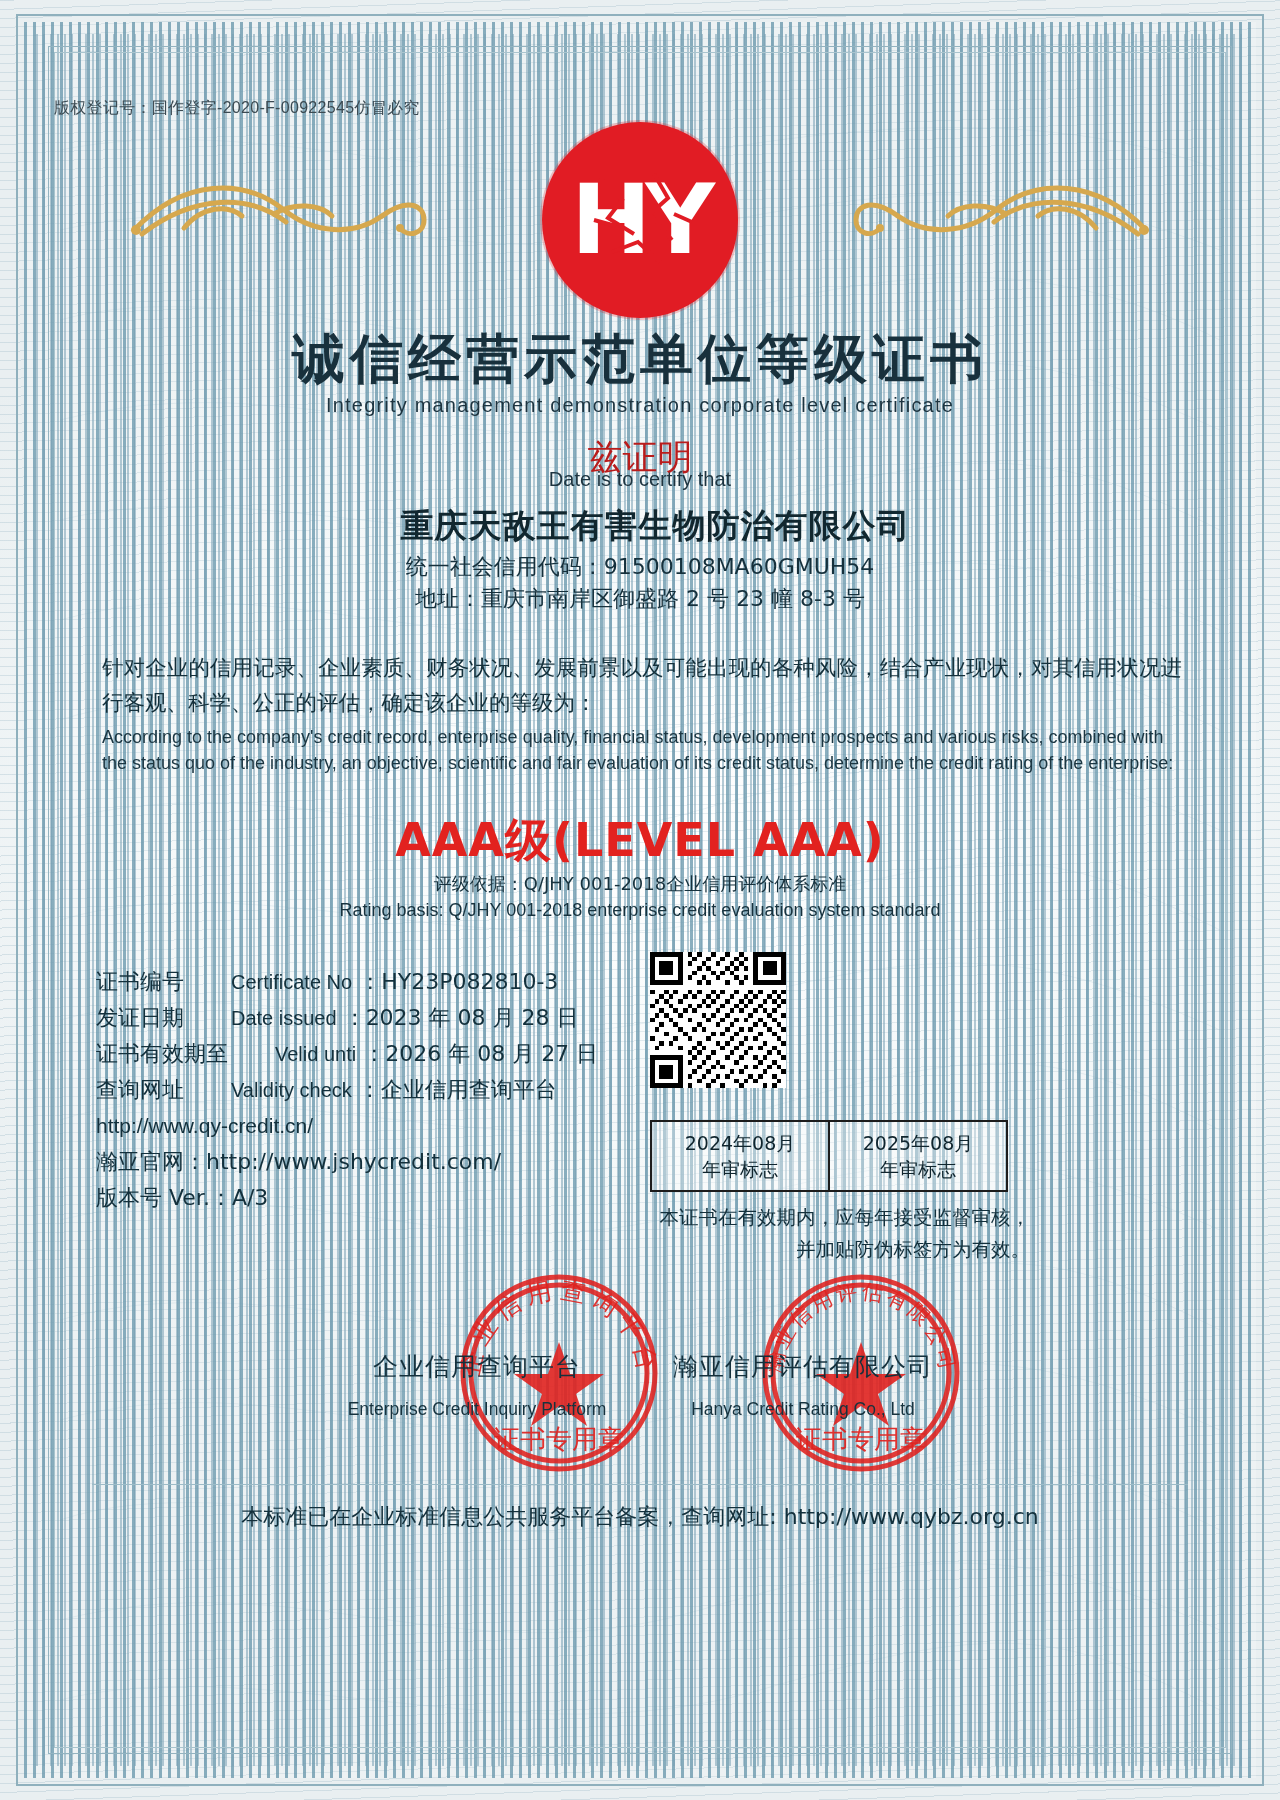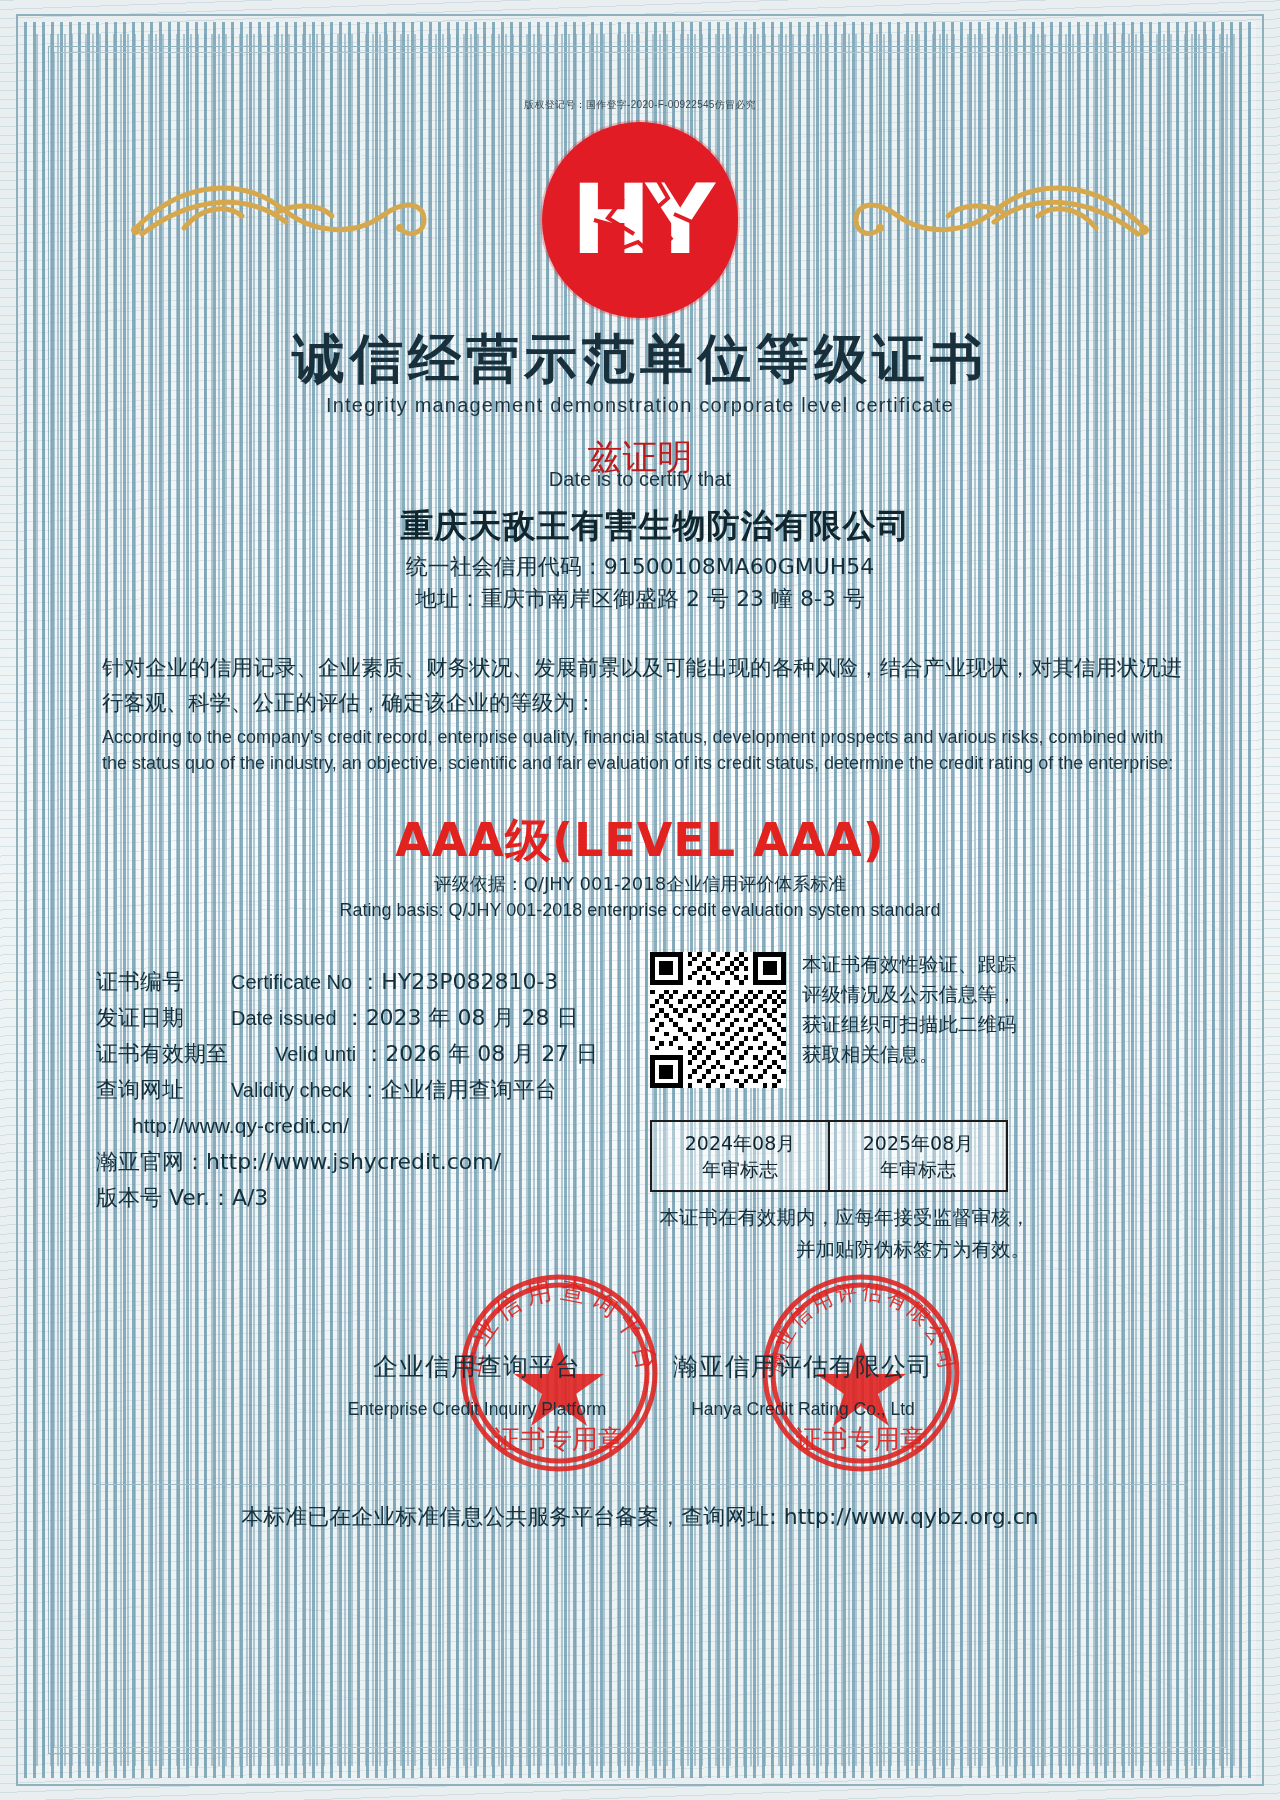--- a/index.html
+++ b/index.html
@@ -77,22 +77,21 @@
 
   .content {
     position: absolute;
     left: 54px; top: 52px; right: 54px; bottom: 52px;
   }
 
   .copyright-line {
     position: absolute;
     top: 46px;
     left: 0; right: 0;
-    text-align: center;
-    font-size: 10px;
+    font-size: 16px;
     color: #3b4a52;
     letter-spacing: .3px;
   }
 
   
   .crest-row {
     position: absolute;
     top: 56px;
     left: 0; right: 0;
     height: 210px;
@@ -257,21 +256,20 @@
     width: 560px;
     font-size: 22px;
     line-height: 36px;
     color: #13303c;
     font-family: "DejaVu Sans", sans-serif;
   }
   .details .lbl-en { font-family: "Liberation Sans", sans-serif; font-size: 20px; padding-left: 40px; }
   .details .url {
     font-family: "Liberation Sans", sans-serif;
     font-size: 21px;
-    padding-left: 36px;
   }
 
   
   .qr-wrap {
     position: absolute;
     left: 596px;
     top: 900px;
     width: 136px;
     height: 136px;
     background: #fff;
@@ -716,21 +714,20 @@
           <rect x="8" y="28" width="1" height="1"></rect>
             <rect x="12" y="28" width="1" height="1"></rect>
             <rect x="15" y="28" width="1" height="1"></rect>
             <rect x="19" y="28" width="1" height="1"></rect>
             <rect x="24" y="28" width="1" height="1"></rect>
             <rect x="26" y="28" width="1" height="1"></rect>
         </g>
       </svg>
     </div>
 
-    <div class="qr-note">本证书有效性验证、跟踪评级情况及公示信息等，获证组织可扫描此二维码获取相关信息。</div>
 
     <div class="stamp-boxes">
       <div class="stamp-box">
         <span>2024年08月</span>
         <span>年审标志</span>
       </div>
       <div class="stamp-box">
         <span>2025年08月</span>
         <span>年审标志</span>
       </div>

